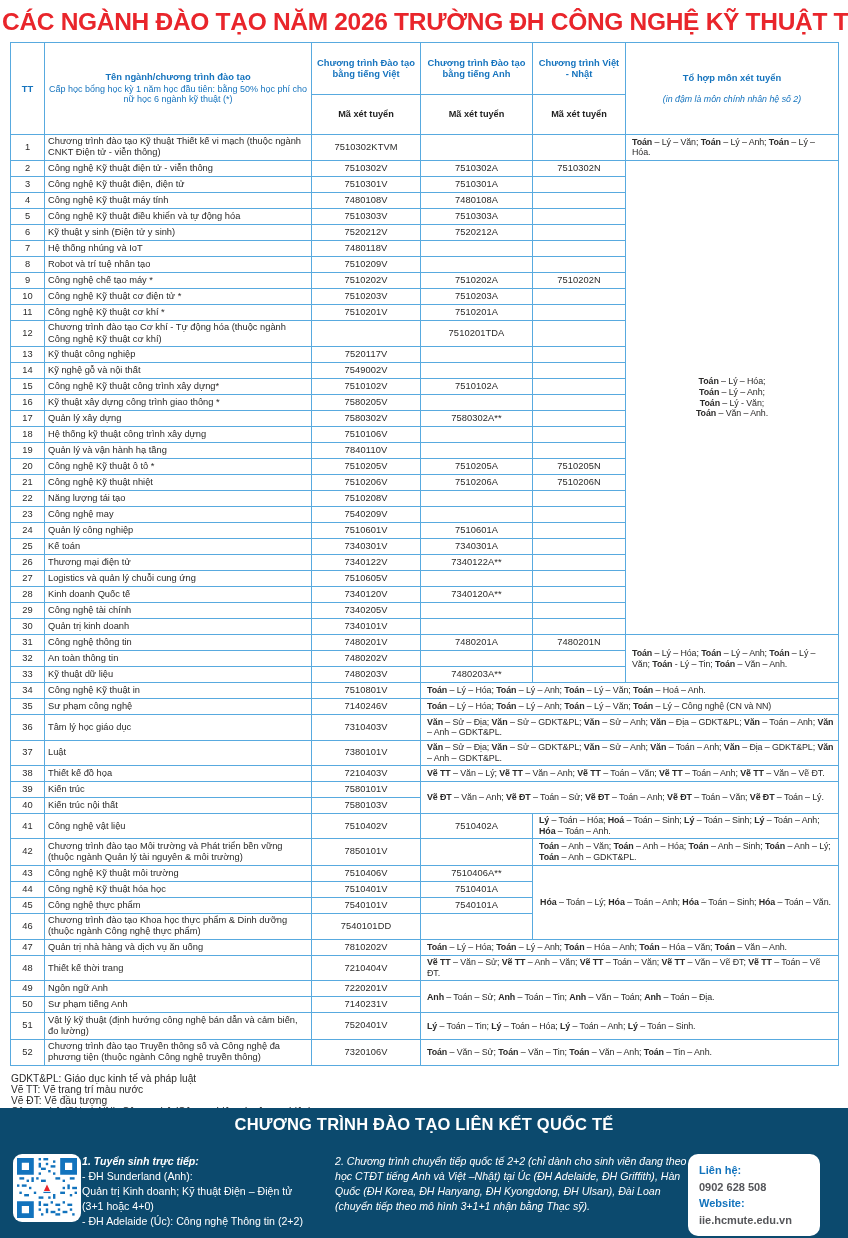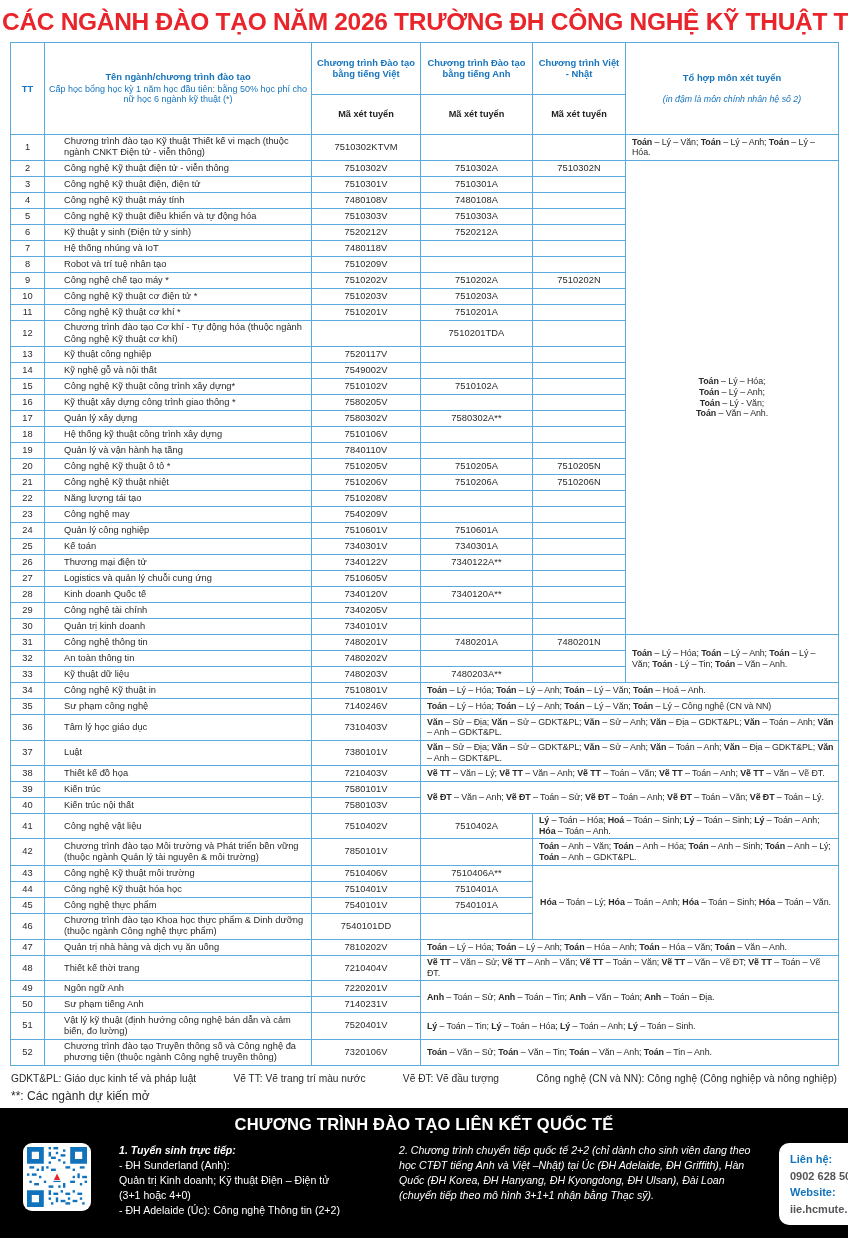--- a/index.html
+++ b/index.html
@@ -24,37 +24,37 @@
 
   thead th { color:#1674be; font-weight:bold; padding:14px 3px; }
   .hdr-main { height:44px; font-size:9.4px; }
   .hdr-sub  { height:16px; }
   .hdr-sub th { color:#1f1f1f; font-size:9.2px; }
   .hdr-note { font-weight:normal; font-size:9.0px; display:block; margin-top:1px; }
   .hdr-combo-note { font-weight:normal; font-style:italic; font-size:8.8px; display:block; margin-top:10px; }
 
   tbody td { padding:1.5px 3px; height:16px; }
   td.c-tt   { text-align:center; }
-  td.c-name { text-align:left; padding-left:19px; }
+  td.c-name { text-align:left; padding-left:3px; }
   td.c-code { text-align:center; letter-spacing:0.1px; }
   td.c-combo{ text-align:left; padding-left:6px; font-size:8.9px; letter-spacing:-0.1px; }
   td.c-combo.ctr { text-align:center; padding-left:3px; }
 
   .legend-row {
     display:flex; justify-content:space-between;
-    margin:7px 11px 0; font-size:10.2px; color:#2b2a29;
+    margin:7px 11px 0; font-size:10.2px; color:#2b2a29;flex-direction:column;
   }
   .planned-note { margin:5px 11px 0; font-size:12px; color:#2b2a29; }
 
   .footer {
     position:absolute; left:0; right:0; bottom:0; height:130px;
-    background:#000000; color:#fff; padding:7px 17px 0;
+    background:#0c4a6e; color:#fff; padding:7px 7px 0;
   }
   .footer-title { text-align:center; font-weight:bold; font-size:16.5px; letter-spacing:0.2px; }
-  .footer-row { display:flex; align-items:flex-start; gap:28px; margin-top:9px; }
+  .footer-row { display:flex; align-items:flex-start; gap:1px; margin-top:20px; }
   .qr-box {
     width:68px; height:68px; background:#fff; border-radius:9px;
     margin-left:6px; padding:4px; flex:none;
   }
   .qr-box svg { width:60px; height:60px; display:block; }
   .f-col1 { width:252px; font-size:10.6px; line-height:1.42; flex:none; }
   .f-col1-head { font-weight:bold; font-style:italic; }
   .f-col2 { width:352px; font-size:10.6px; font-style:italic; line-height:1.42; flex:none; }
   .contact-box {
     background:#fff; border-radius:10px; width:132px; flex:none;

